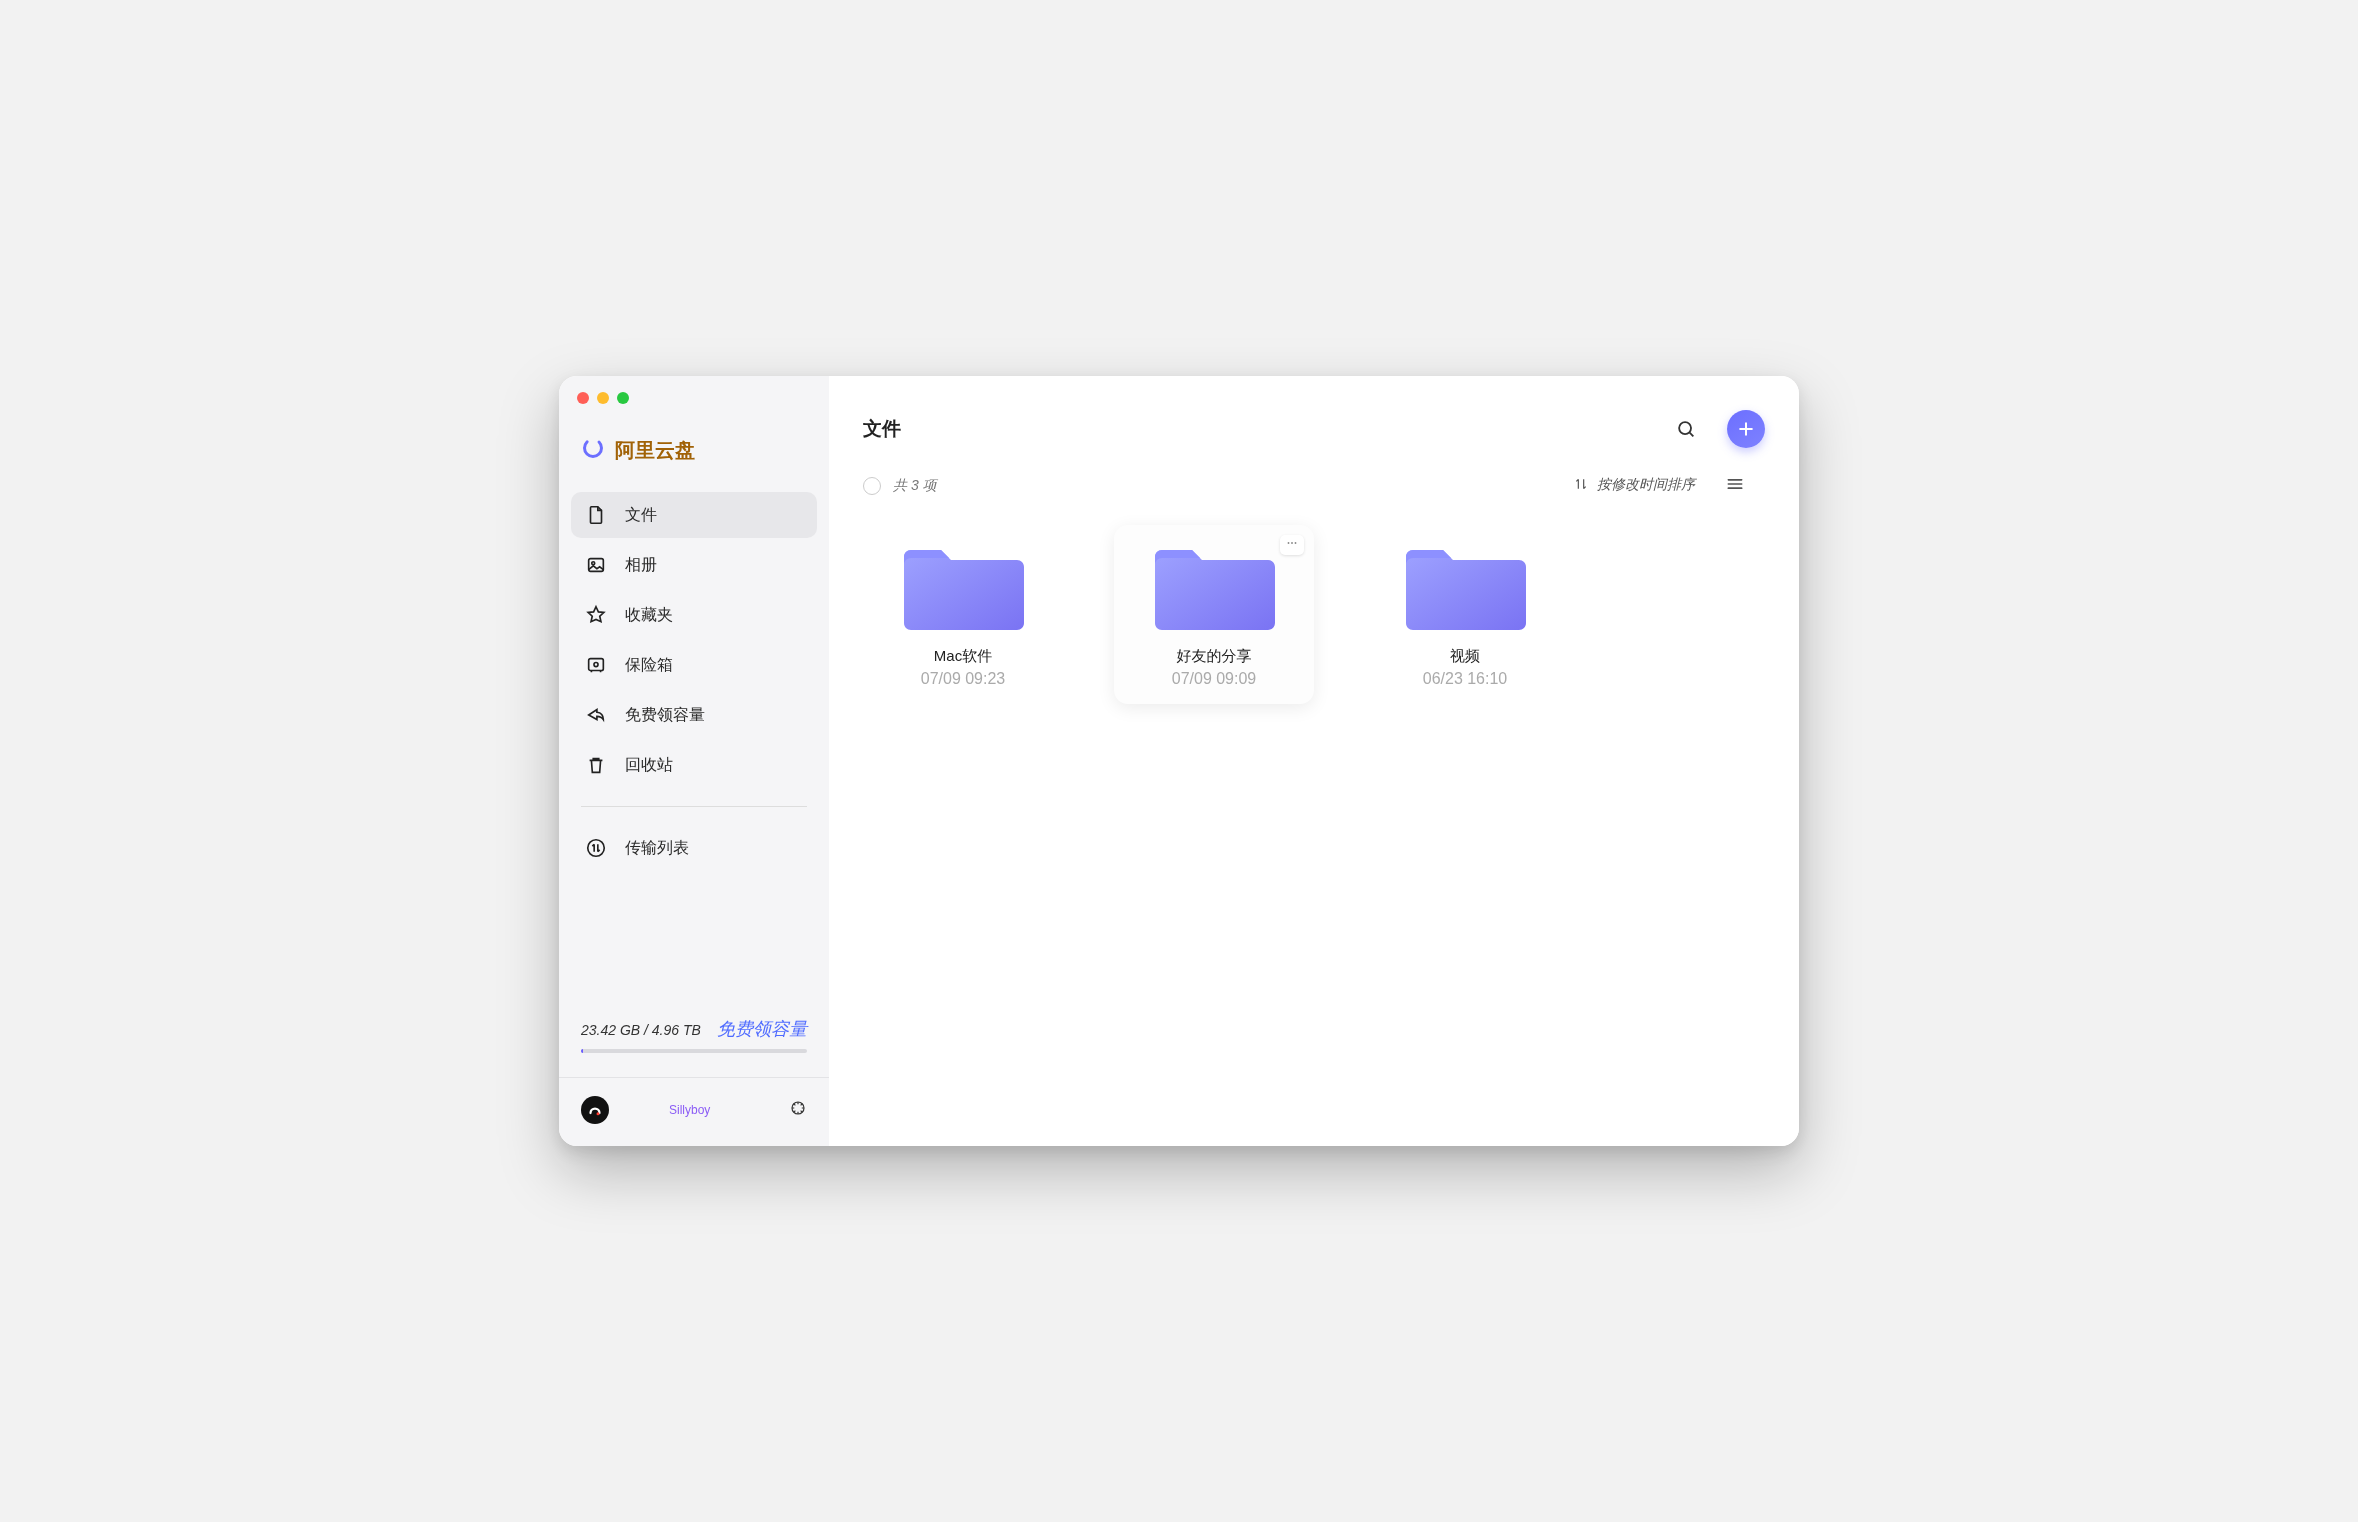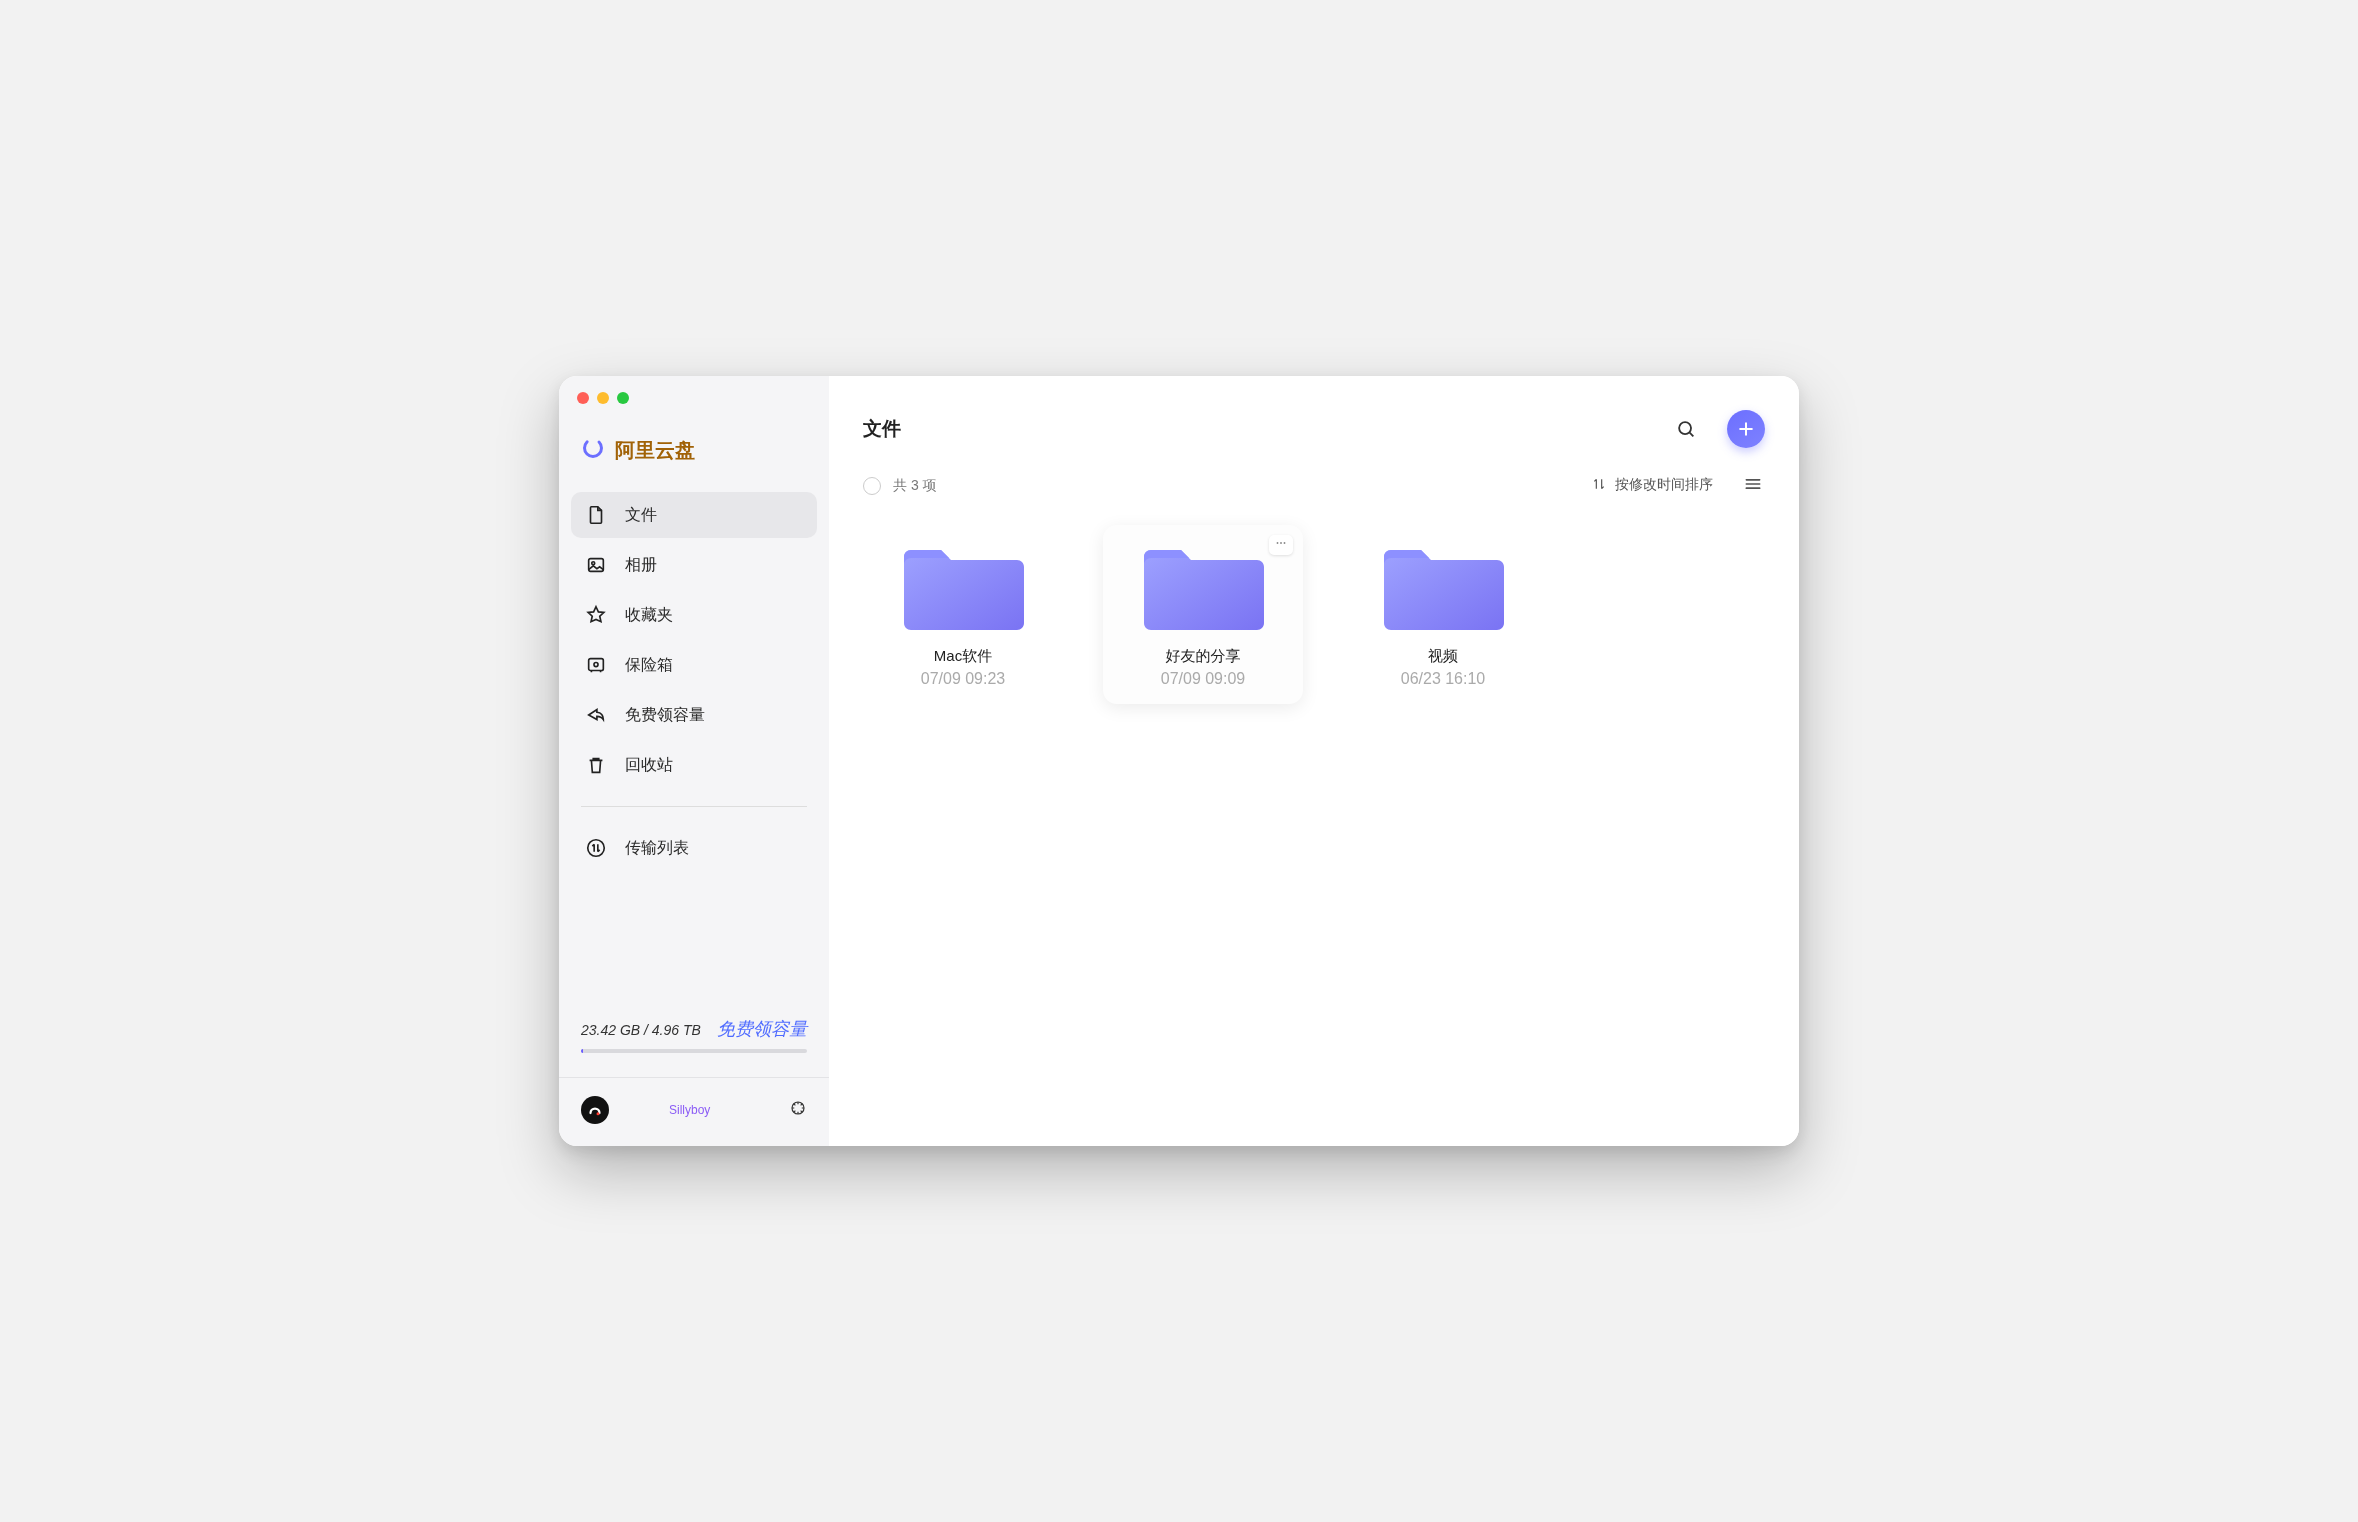--- a/index.html
+++ b/index.html
@@ -183,43 +183,44 @@
     display: flex;
     align-items: center;
     justify-content: center;
     cursor: pointer;
     box-shadow: 0 4px 10px rgba(108,111,255,0.35);
   }
 
   .toolbar {
     display: flex;
     align-items: center;
-    padding: 8px 36px 18px 34px;
+    padding: 8px 54px 18px 34px;
     gap: 12px;
     font-size: 14px;
     color: #777;
+    font-style: italic;
   }
   .sel-circle {
     width: 18px; height: 18px;
     border: 1.6px solid #ccc;
     border-radius: 50%;
   }
   .toolbar-spacer { flex: 1; }
   .sort-btn {
     display: flex;
     gap: 8px;
     color: #555;
     font-size: 14px;
     cursor: pointer;
   }
   .view-btn { cursor: pointer; display:flex; align-items:center; margin-left: 18px; }
 
   .grid {
     display: flex;
-    gap: 40px;
+    gap: 51px;
     padding: 10px 34px;
   }
   .card {
     width: 200px;
     padding: 14px 10px 16px 10px;
     border-radius: 14px;
     position: relative;
     text-align: center;
     cursor: pointer;
   }

